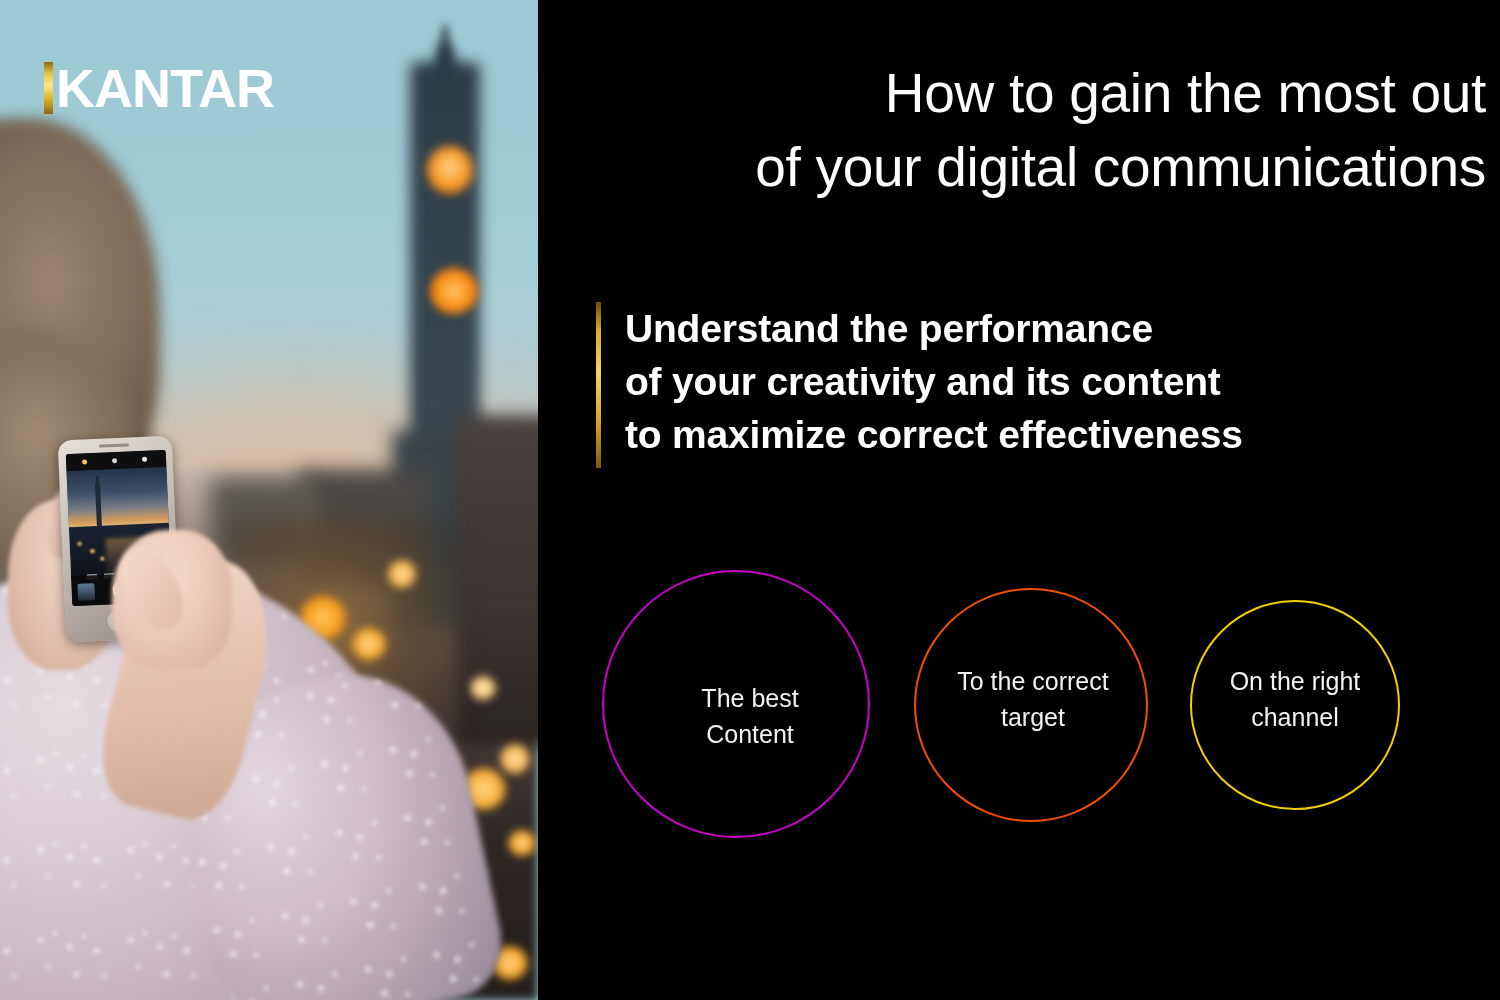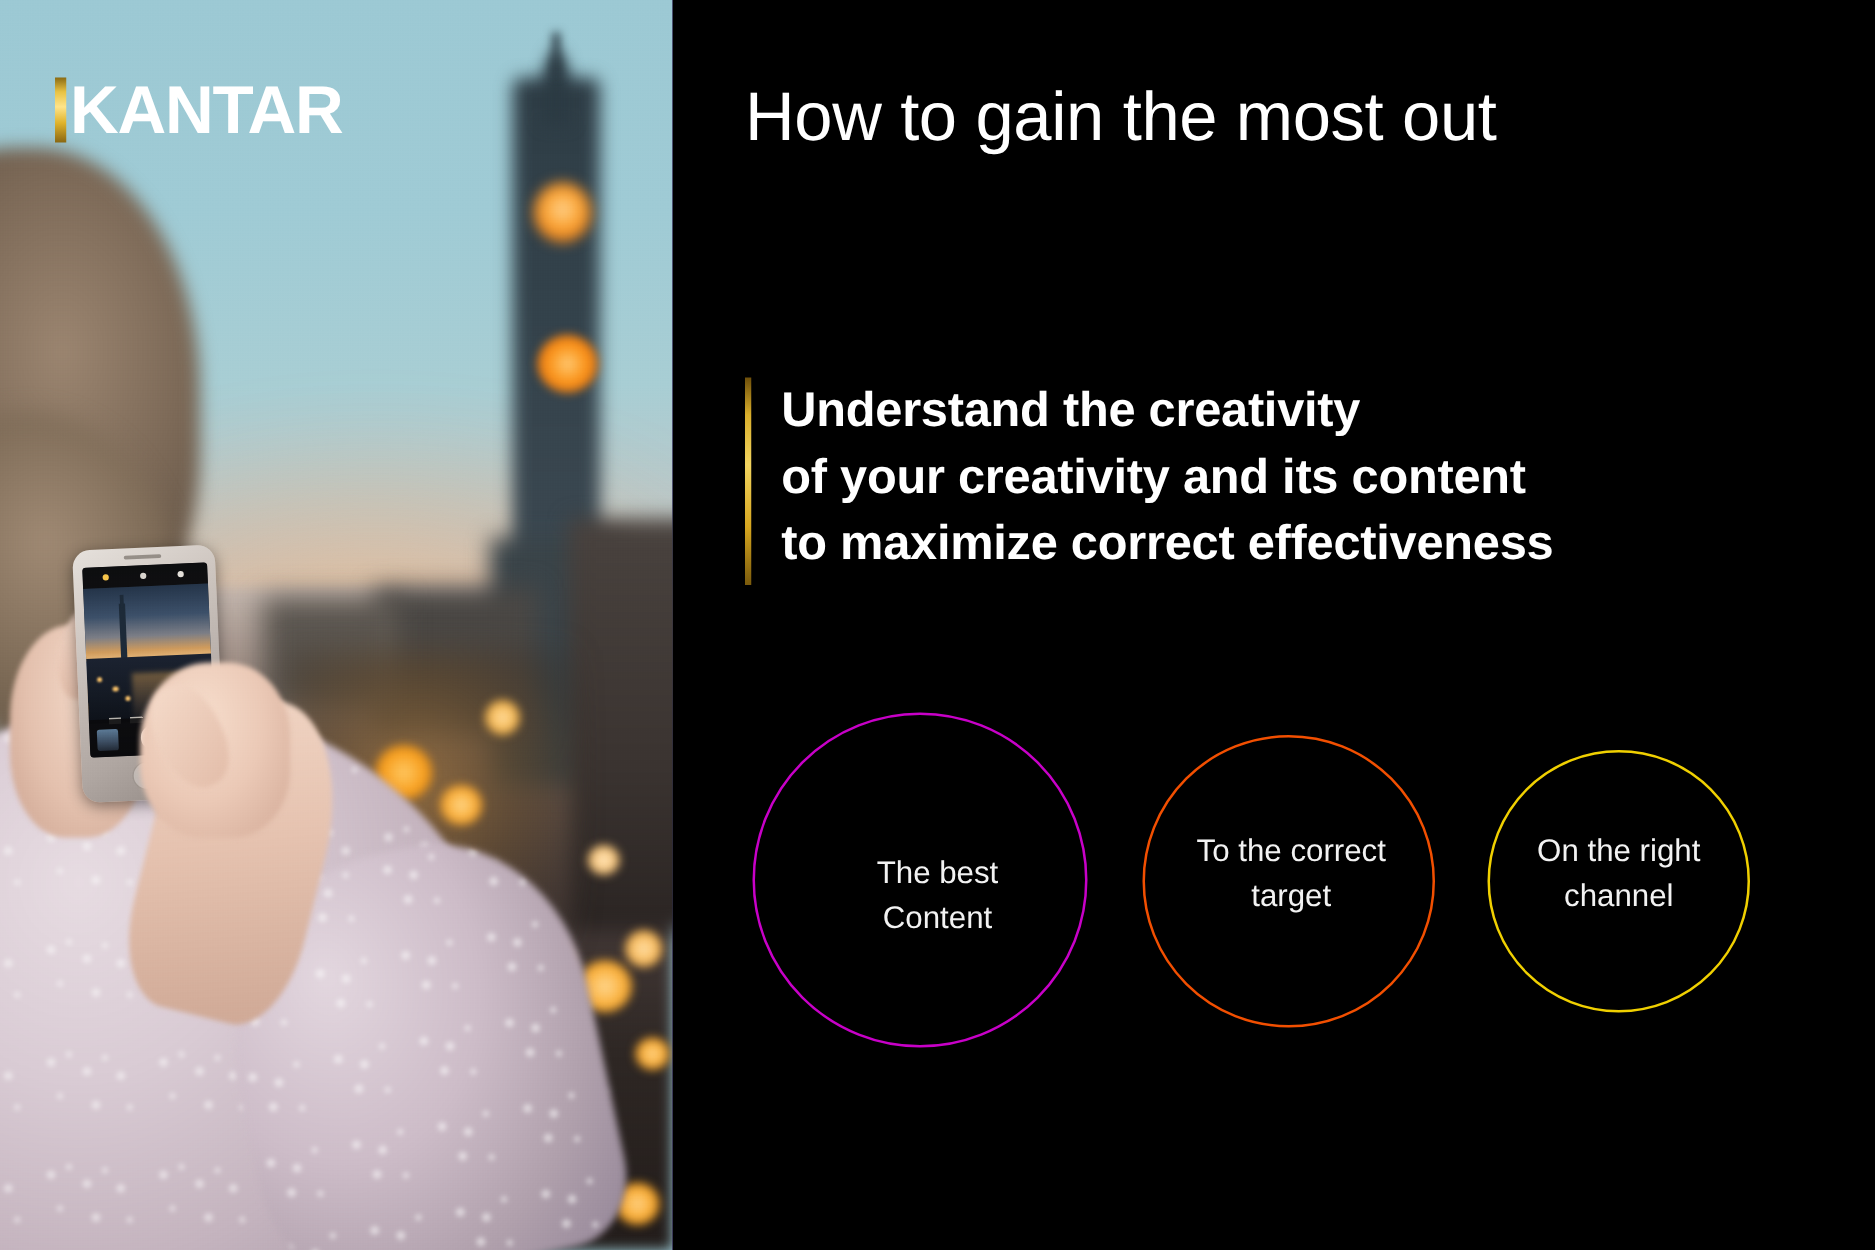--- a/index.html
+++ b/index.html
@@ -153,21 +153,21 @@
   .logo-bar{width:9px;height:52px;margin-right:3px;
        background:linear-gradient(180deg,#8A6A12 0%,#E8C243 22%,#FFE489 45%,#DFB32C 70%,#8A6712 100%);}
   .logo-word{font-family:"Liberation Sans",sans-serif;font-weight:700;font-size:54px;line-height:52px;
        color:#fff;letter-spacing:-1px;}
 
   
   #right{position:absolute;left:538px;top:0;width:962px;height:1000px;background:#000;}
 
   #title{position:absolute;left:58px;top:56px;width:890px;
        font-family:"Liberation Sans",sans-serif;font-weight:300;font-size:55px;line-height:74px;
-       color:#FFFFFF;letter-spacing:-.3px;}
+       color:#FFFFFF;letter-spacing:-.3px;text-align:right;}
   #title span{display:block;}
 
   #subwrap{position:absolute;left:58px;top:302px;display:flex;}
   .sub-bar{width:5px;height:166px;margin-right:24px;flex:none;
        background:linear-gradient(180deg,#6E4F0A 0%,#D9AE2B 18%,#F2D45F 42%,#D6A61F 72%,#7A5A0C 100%);}
   #subtitle{font-family:"Liberation Sans",sans-serif;font-weight:700;font-size:39px;line-height:53px;
        color:#FFFFFF;letter-spacing:-.2px;}
   #subtitle span{display:block;}
 
   
@@ -266,26 +266,27 @@
 
   <div id="logo">
     <div class="logo-bar"></div>
     <div class="logo-word">KANTAR</div>
   </div>
 
   <div id="right">
 
     <div id="title">
       <span>How to gain the most out</span>
+      <span>of your digital communications</span>
     </div>
 
     <div id="subwrap">
       <div class="sub-bar"></div>
       <div id="subtitle">
-        <span>Understand the creativity</span>
+        <span>Understand the performance</span>
         <span>of your creativity and its content</span>
         <span>to maximize correct effectiveness</span>
       </div>
     </div>
 
     <div id="circles">
       <div class="circ" id="c1" style="border-color: rgb(200, 0, 200);">
         <div class="ctxt">
           <span>The best</span>
           <span>Content</span>

